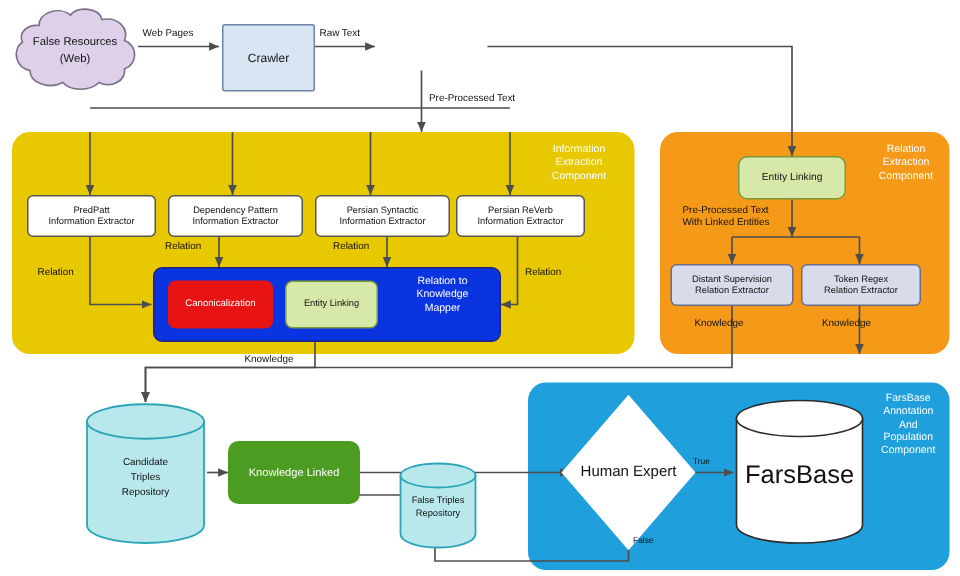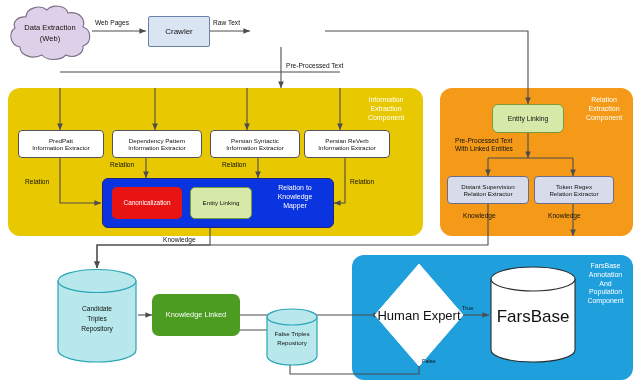--- a/index.html
+++ b/index.html
@@ -26,21 +26,21 @@
   .box-sq{border:1px solid #6b83a8;border-radius:2px;font-size:8px;color:#111;}
 
   .cloud{position:absolute;}
   .cloud-txt{position:absolute;font-size:7.5px;color:#111;text-align:center;width:100%;}
 
   .edge-label{position:absolute;font-size:6.6px;color:#111;background:transparent;white-space:nowrap;}
   .edge-label.sm{font-size:5.6px;}
 
   .cyl-txt{position:absolute;width:100%;text-align:center;font-size:6.6px;color:#111;line-height:1.2;}
   .farsbase-txt{position:absolute;width:100%;text-align:center;font-size:17px;color:#111;}
-  .diamond-txt{position:absolute;width:100%;text-align:center;font-size:13px;color:#111;}
+  .diamond-txt{position:absolute;width:100%;text-align:center;font-size:10px;color:#111;}
 </style>
 </head>
 <body>
 
 <div id="canvas">
 
   <div class="node panel" style="left:8px;top:88px;width:415px;height:148px;background:#e8c800;"></div>
   <div class="node panel" style="left:440px;top:88px;width:193px;height:148px;background:#f49a18;"></div>
   <div class="node panel" style="left:352px;top:255px;width:281px;height:125px;background:#1f9fdc;"></div>
 
@@ -101,25 +101,25 @@
       <path d="M528,158 L528,158"></path>
     </g>
   </svg>
 
   <div class="cloud" style="left:4px;top:3px;width:92px;height:58px;">
     <svg width="92" height="58" viewBox="0 0 92 58">
       <path d="M22,14 C22,5 36,1 43,7 C48,1 62,2 64,10 C75,8 82,16 79,24
                C88,27 88,40 79,43 C80,51 70,56 62,52 C56,58 43,58 38,52
                C28,57 16,52 16,44 C6,42 4,30 11,25 C8,19 14,13 22,14 Z" fill="#ddd0e8" stroke="#7a6f86" stroke-width="1.1"></path>
     </svg>
-    <div class="cloud-txt" style="top:20px;">Data Extraction</div>
+    <div class="cloud-txt" style="top:20px;">False Resources</div>
     <div class="cloud-txt" style="top:31px;">(Web)</div>
   </div>
 
-  <div class="node box-sq" style="left:148px;top:16px;width:62px;height:31px;background:#dae5f4;border:1px solid #6b83a8;">
+  <div class="node box-sq" style="left:148px;top:16px;width:62px;height:45px;background:#dae5f4;border:1px solid #6b83a8;">
     <span>Crawler</span>
   </div>
 
   <div class="edge-label" style="left:95px;top:19px;">Web Pages</div>
   <div class="edge-label" style="left:213px;top:19px;">Raw Text</div>
   <div class="edge-label" style="left:286px;top:62px;">Pre-Processed Text</div>
 
   <div class="panel-label" style="left:355px;top:96px;width:62px;">
     <div>Information</div>
     <div>Extraction</div>

